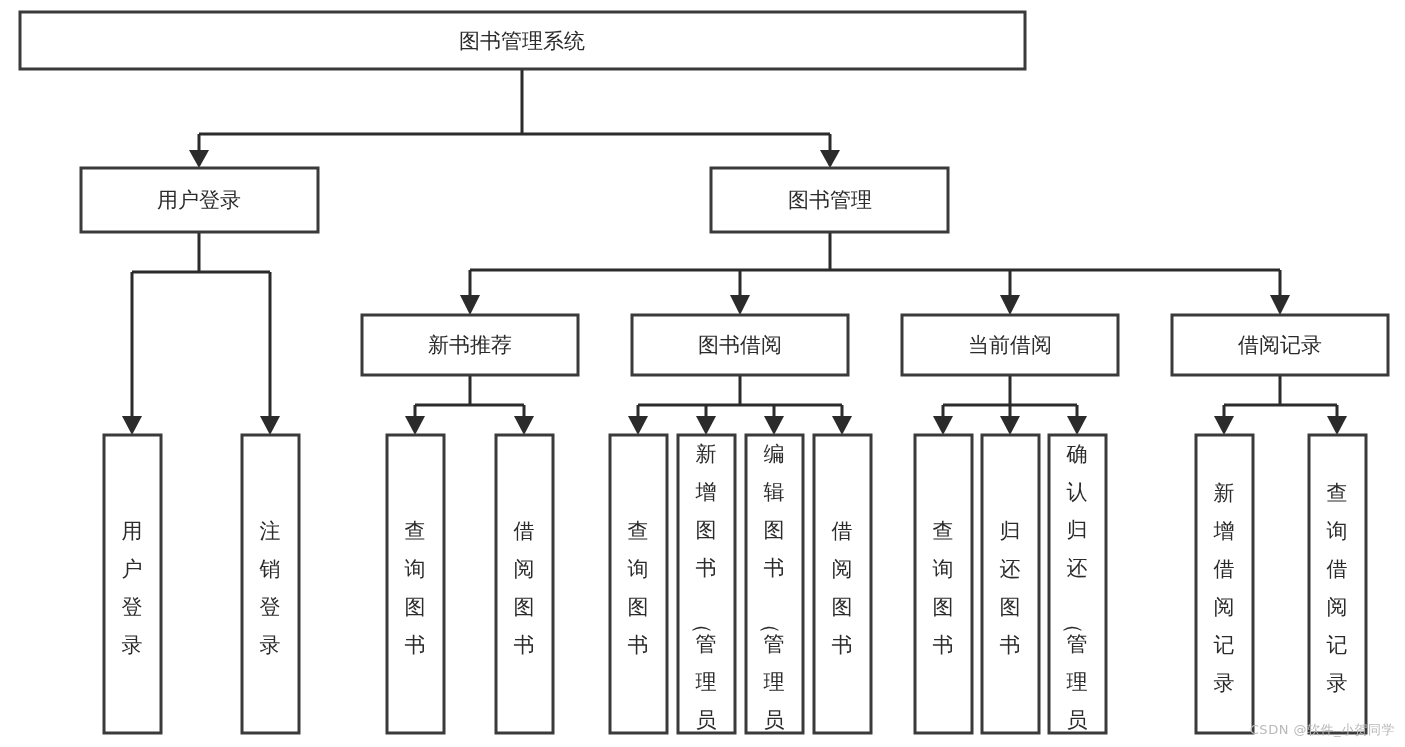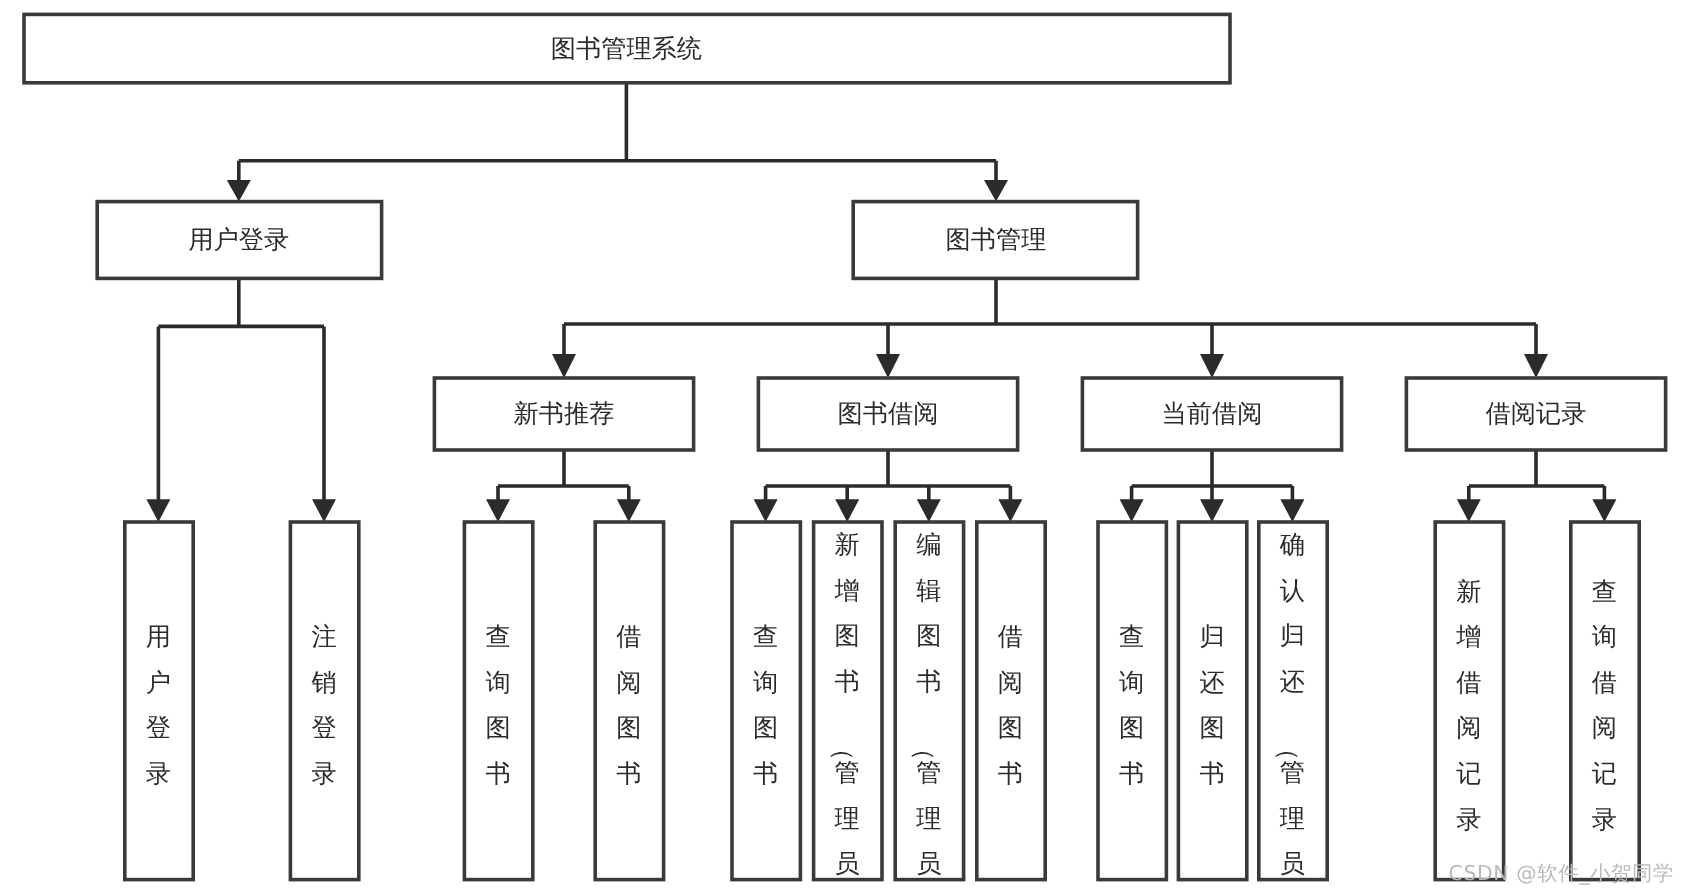--- a/index.html
+++ b/index.html
@@ -44,21 +44,21 @@
   }
   .arrowhead {
     fill: #2b2b2b;
     stroke: none;
   }
   .watermark {
     position: absolute;
     right: 10px;
     bottom: 8px;
     font-family: "DejaVu Sans", "Liberation Sans", sans-serif;
-    font-size: 17px;
+    font-size: 13px;
     color: #b9b9b9;
     white-space: nowrap;
     letter-spacing: 0.5px;
   }
 </style>
 </head>
 <body>
 
 <svg id="diagram" viewBox="0 0 1405 747" xmlns="http://www.w3.org/2000/svg">
 

